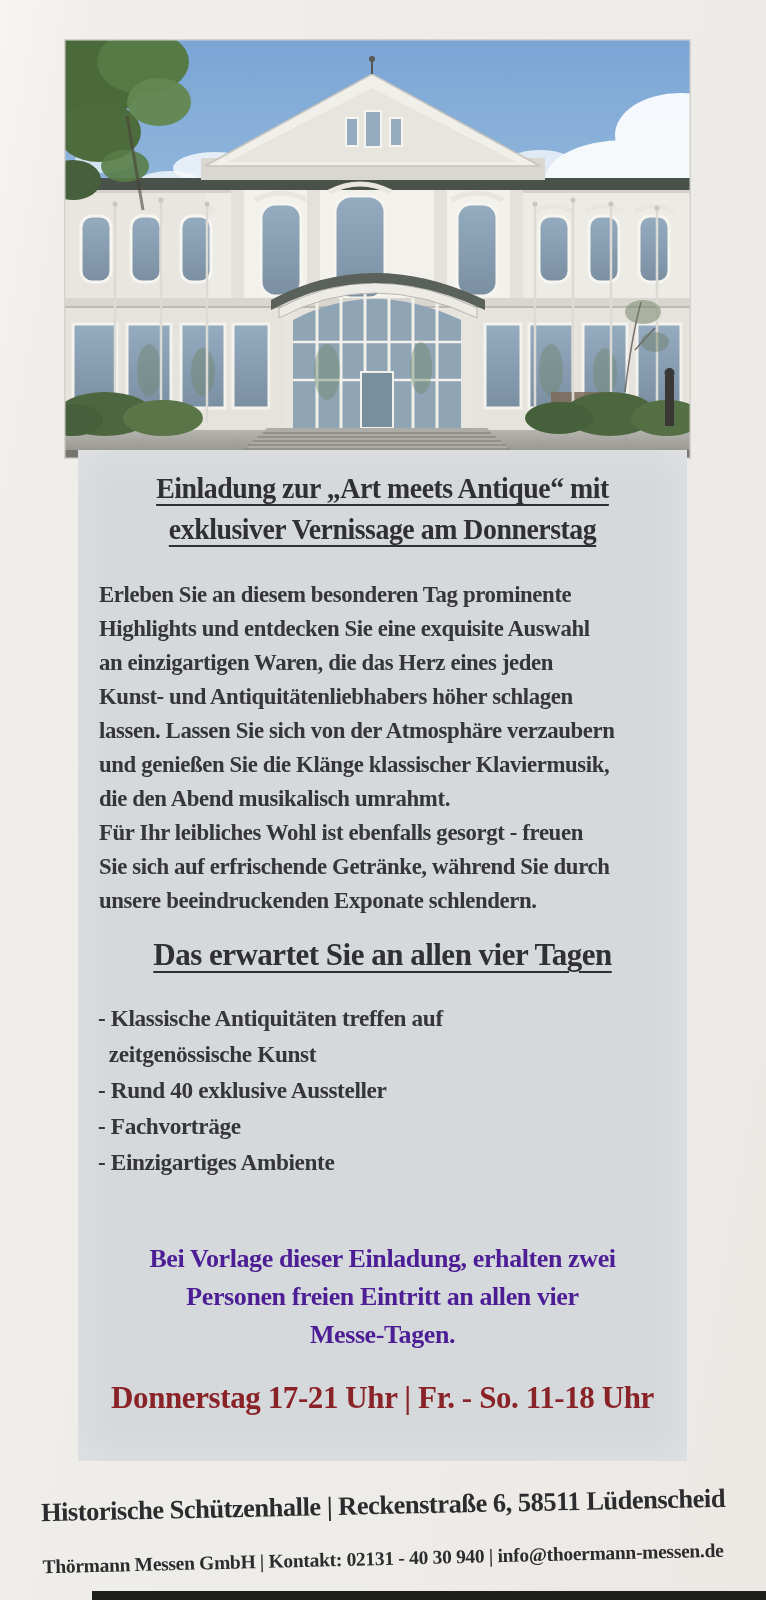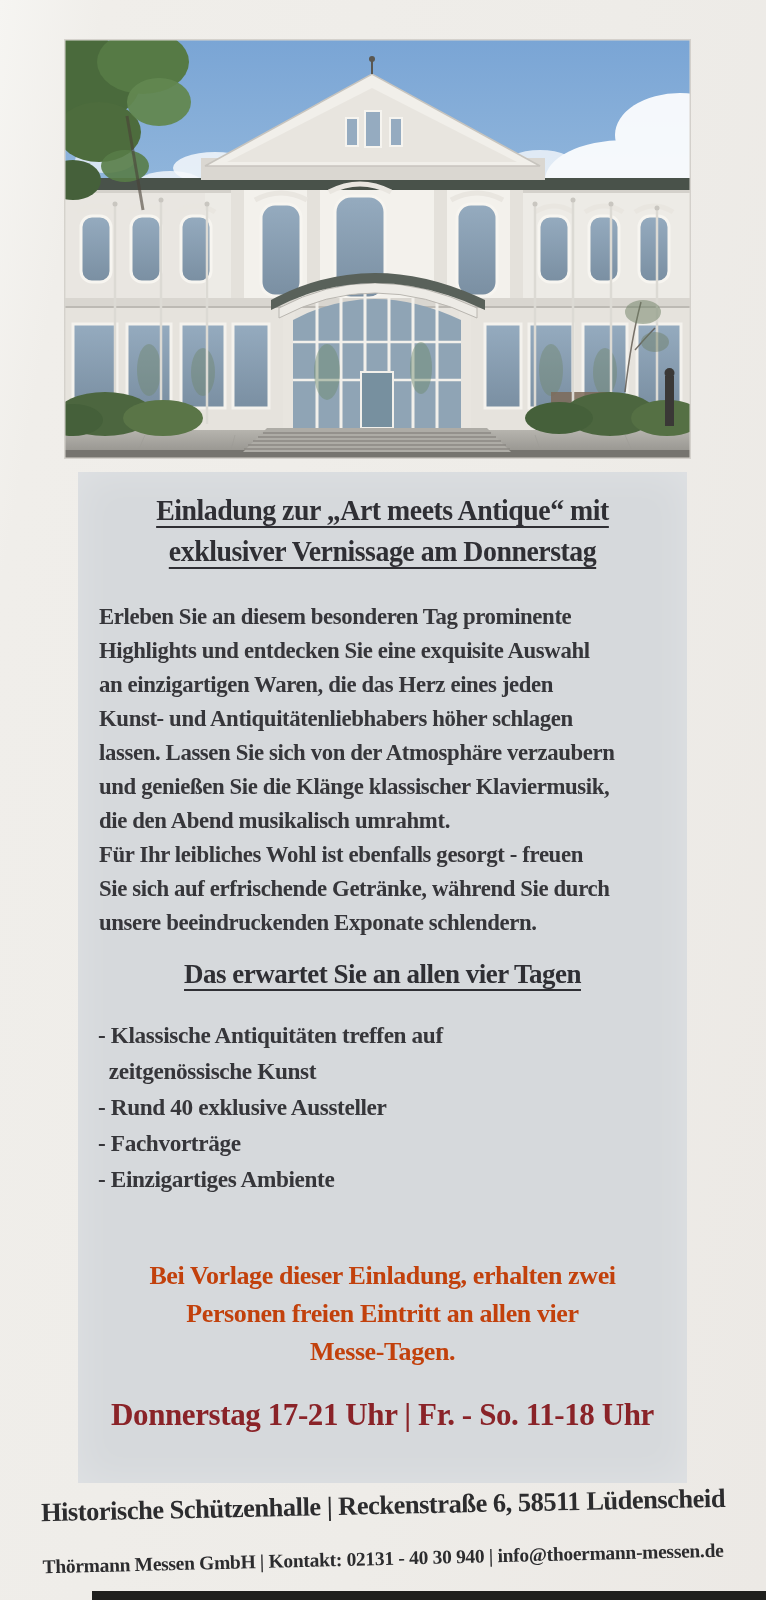--- a/index.html
+++ b/index.html
@@ -9,54 +9,54 @@
     font-family:"Liberation Serif","DejaVu Serif",serif;
     -webkit-font-smoothing:antialiased;
   }
   .photo{
     position:absolute;left:65px;top:40px;width:625px;height:418px;
     box-shadow:0 0 0 1px rgba(180,176,168,.45);
     background:#9cbede;
   }
   .photo svg{display:block;width:100%;height:100%;}
   .panel{
-    position:absolute;left:78px;top:472px;width:609px;height:1011px;
+    position:absolute;left:78px;top:450px;width:609px;height:1011px;
     background:#d6d9dc;
     box-shadow:inset 0 0 40px rgba(255,255,255,.25);
     color:#333338;
   }
   .title{
     padding-top:18px;text-align:center;
     font-size:29px;line-height:41px;font-weight:bold;letter-spacing:-.5px;
     text-decoration:underline;text-decoration-thickness:2px;text-underline-offset:6px;
     white-space:pre;transform:scaleX(.96);transform-origin:50% 0;
     color:#2f2f34;
   }
   .intro{
     margin:27px 0 0 21px;
     font-size:23.5px;line-height:34px;font-weight:bold;letter-spacing:-.4px;
     white-space:pre;transform:scaleX(.97);transform-origin:0 0;
     color:#36363a;
   }
   .section-heading{
     margin-top:20px;text-align:center;
-    font-size:27px;font-weight:bold;letter-spacing:-.5px;
+    font-size:31px;font-weight:bold;letter-spacing:-.5px;
     text-decoration:underline;text-decoration-thickness:2px;text-underline-offset:6px;
     color:#2f2f34;
   }
   .bullets{
     margin:27px 0 0 20px;
     font-size:24px;line-height:36px;font-weight:bold;letter-spacing:-.4px;
     white-space:pre;transform:scaleX(.97);transform-origin:0 0;
     color:#36363a;
   }
   .offer{
     margin-top:60px;text-align:center;
     font-size:26px;line-height:38px;font-weight:bold;letter-spacing:-.4px;
-    white-space:pre;color:#c2410c;
+    white-space:pre;color:#4c1d95;
   }
   .hours{
     margin-top:26px;text-align:center;
     font-size:31px;font-weight:bold;letter-spacing:-.4px;
     color:#8a2328;
   }
   .footer-venue{
     position:absolute;left:0;top:1490px;width:766px;text-align:center;
     font-size:26.5px;font-weight:bold;letter-spacing:-.5px;color:#2c2c2e;
     transform:rotate(-1.2deg);

